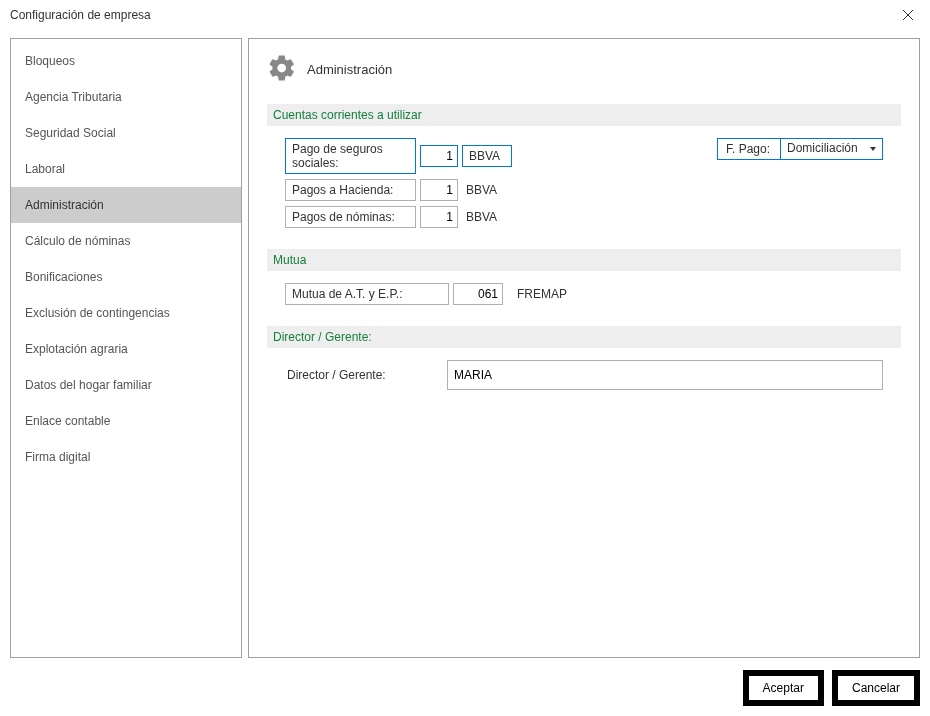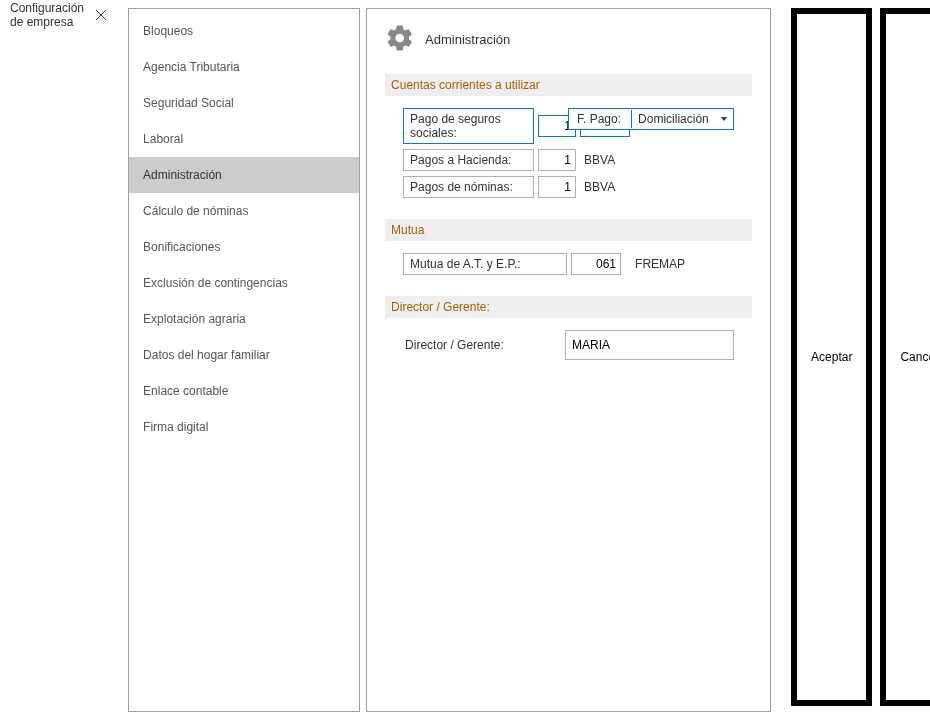--- a/index.html
+++ b/index.html
@@ -7,21 +7,21 @@
     margin: 0;
     font-family: "Segoe UI", Tahoma, sans-serif;
     font-size: 12px;
     background: #ffffff;
     color: #333;
   }
   .window {
     width: 930px;
     height: 716px;
     display: flex;
-    flex-direction: row;
+    flex-direction: column;
     background: #fff;
   }
   .titlebar {
     height: 30px;
     display: flex;
     align-items: center;
     justify-content: space-between;
     padding: 0 10px 0 10px;
   }
   .titlebar .title {
@@ -76,21 +76,21 @@
   }
   .gear svg { width: 30px; height: 30px; }
   .main-header .title {
     font-size: 13px;
     color: #333;
   }
   .section-header {
     background: #eeeeee;
     padding: 4px 6px;
     font-size: 12px;
-    color: #a16207;
+    color: #15803d;
     margin-bottom: 12px;
   }
   .section-body {
     padding: 0 18px 16px 18px;
   }
   .row {
     display: flex;
     align-items: center;
     gap: 4px;
     margin-bottom: 5px;
@@ -123,21 +123,20 @@
   .row .bank-box {
     padding: 3px 6px;
     min-width: 50px;
     font-size: 12px;
   }
   .fpago-group {
     position: absolute;
     right: 0;
     top: 0;
     display: flex;
-    align-items: center;
     border: 1px solid #0078d7;
     background: #fff;
   }
   .fpago-label {
     padding: 3px 10px 3px 8px;
     font-size: 12px;
   }
   .fpago-select {
     border: 1px solid #0078d7;
     border-top: none;

